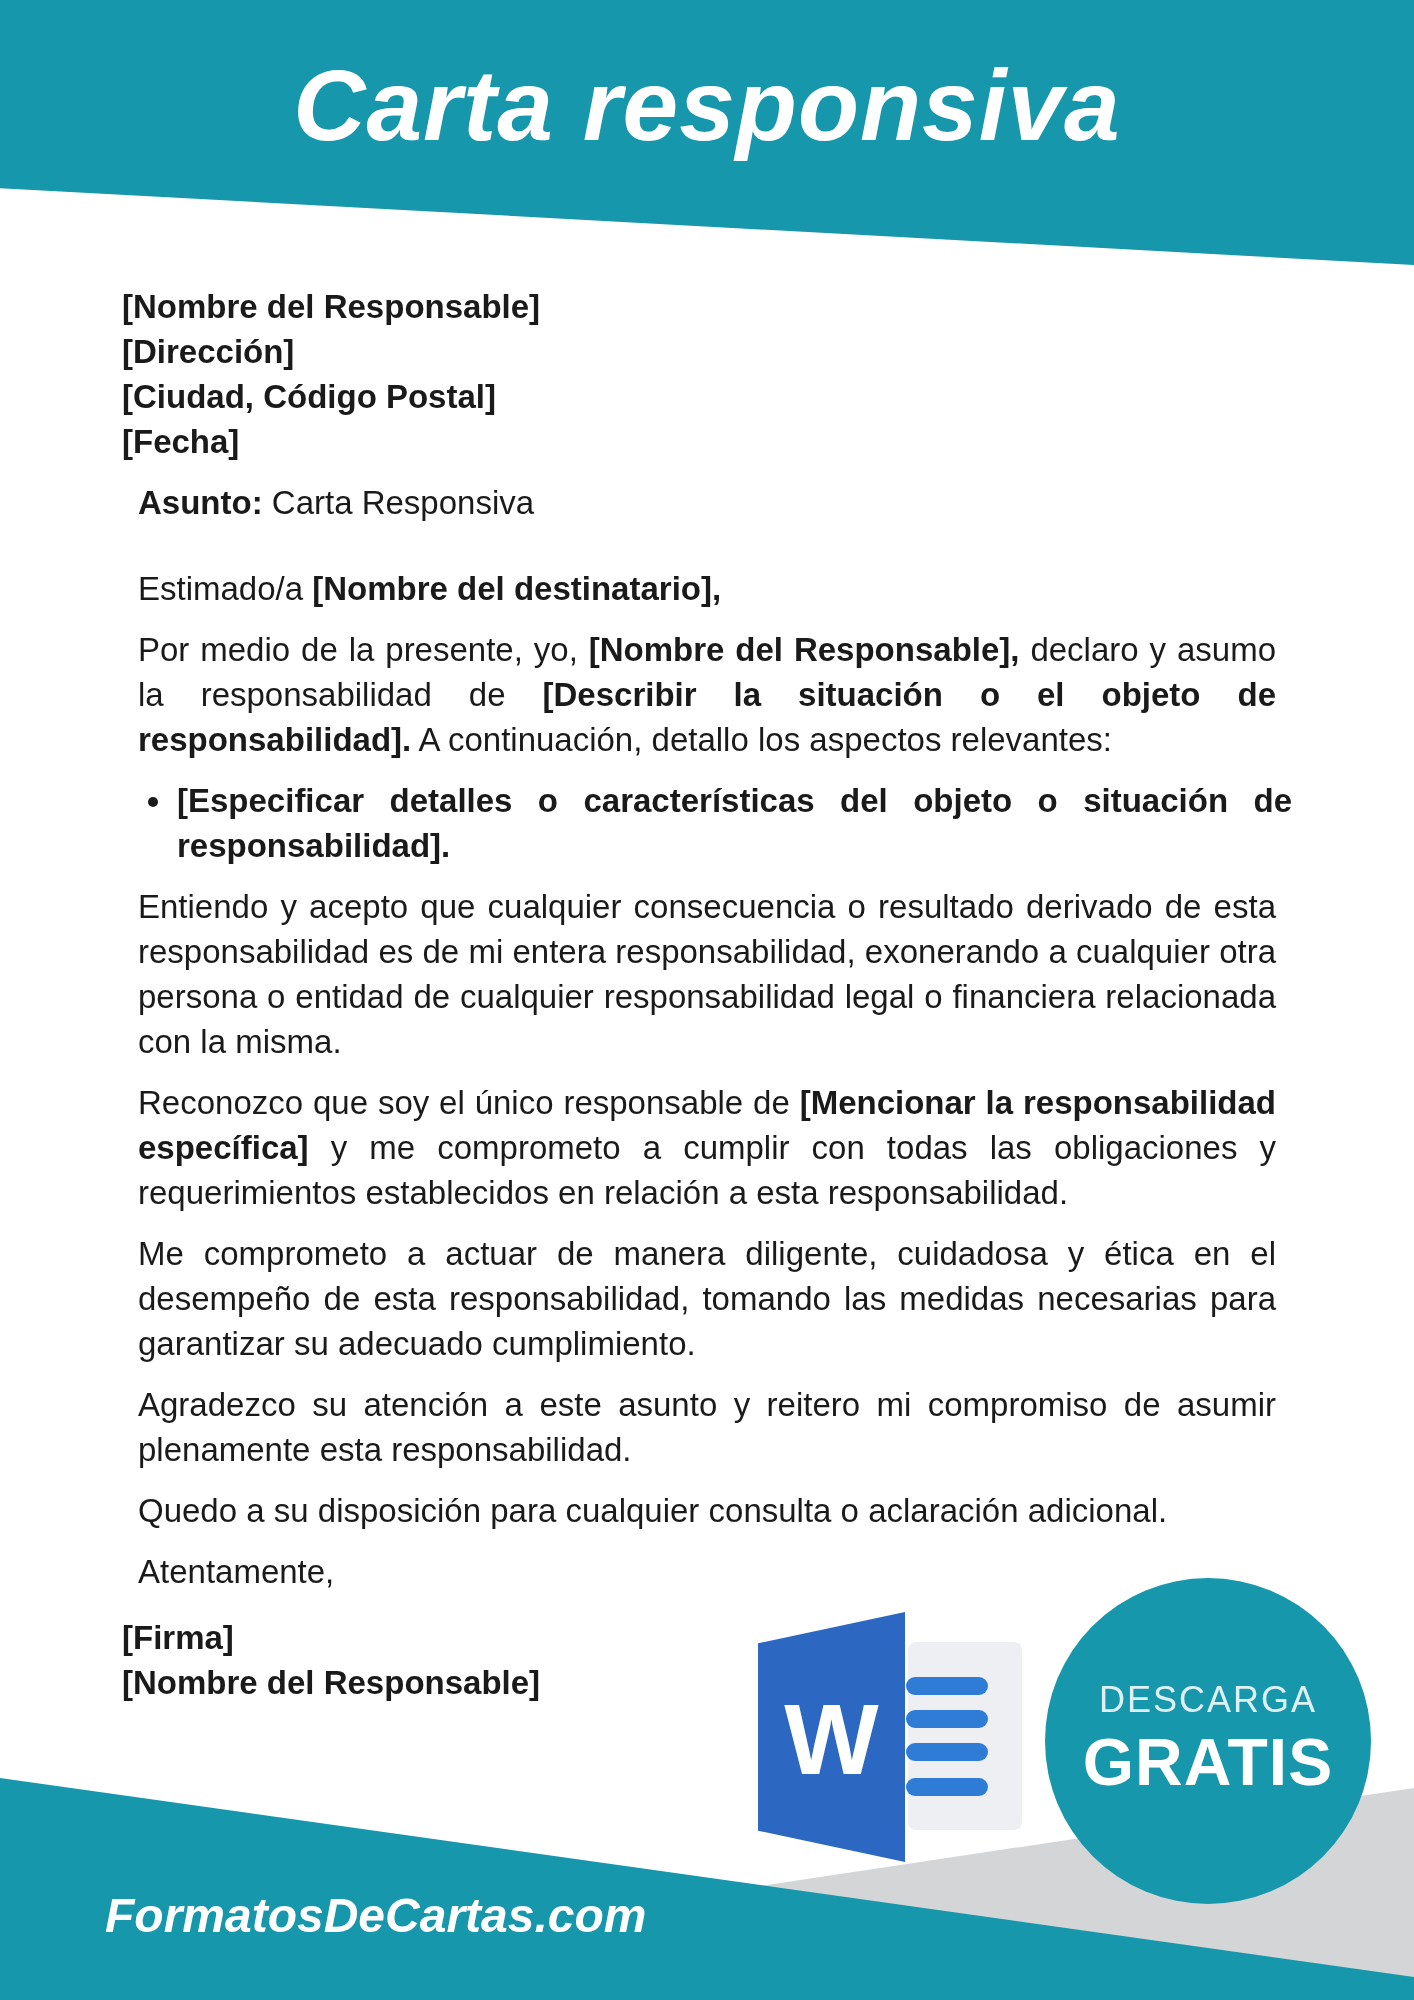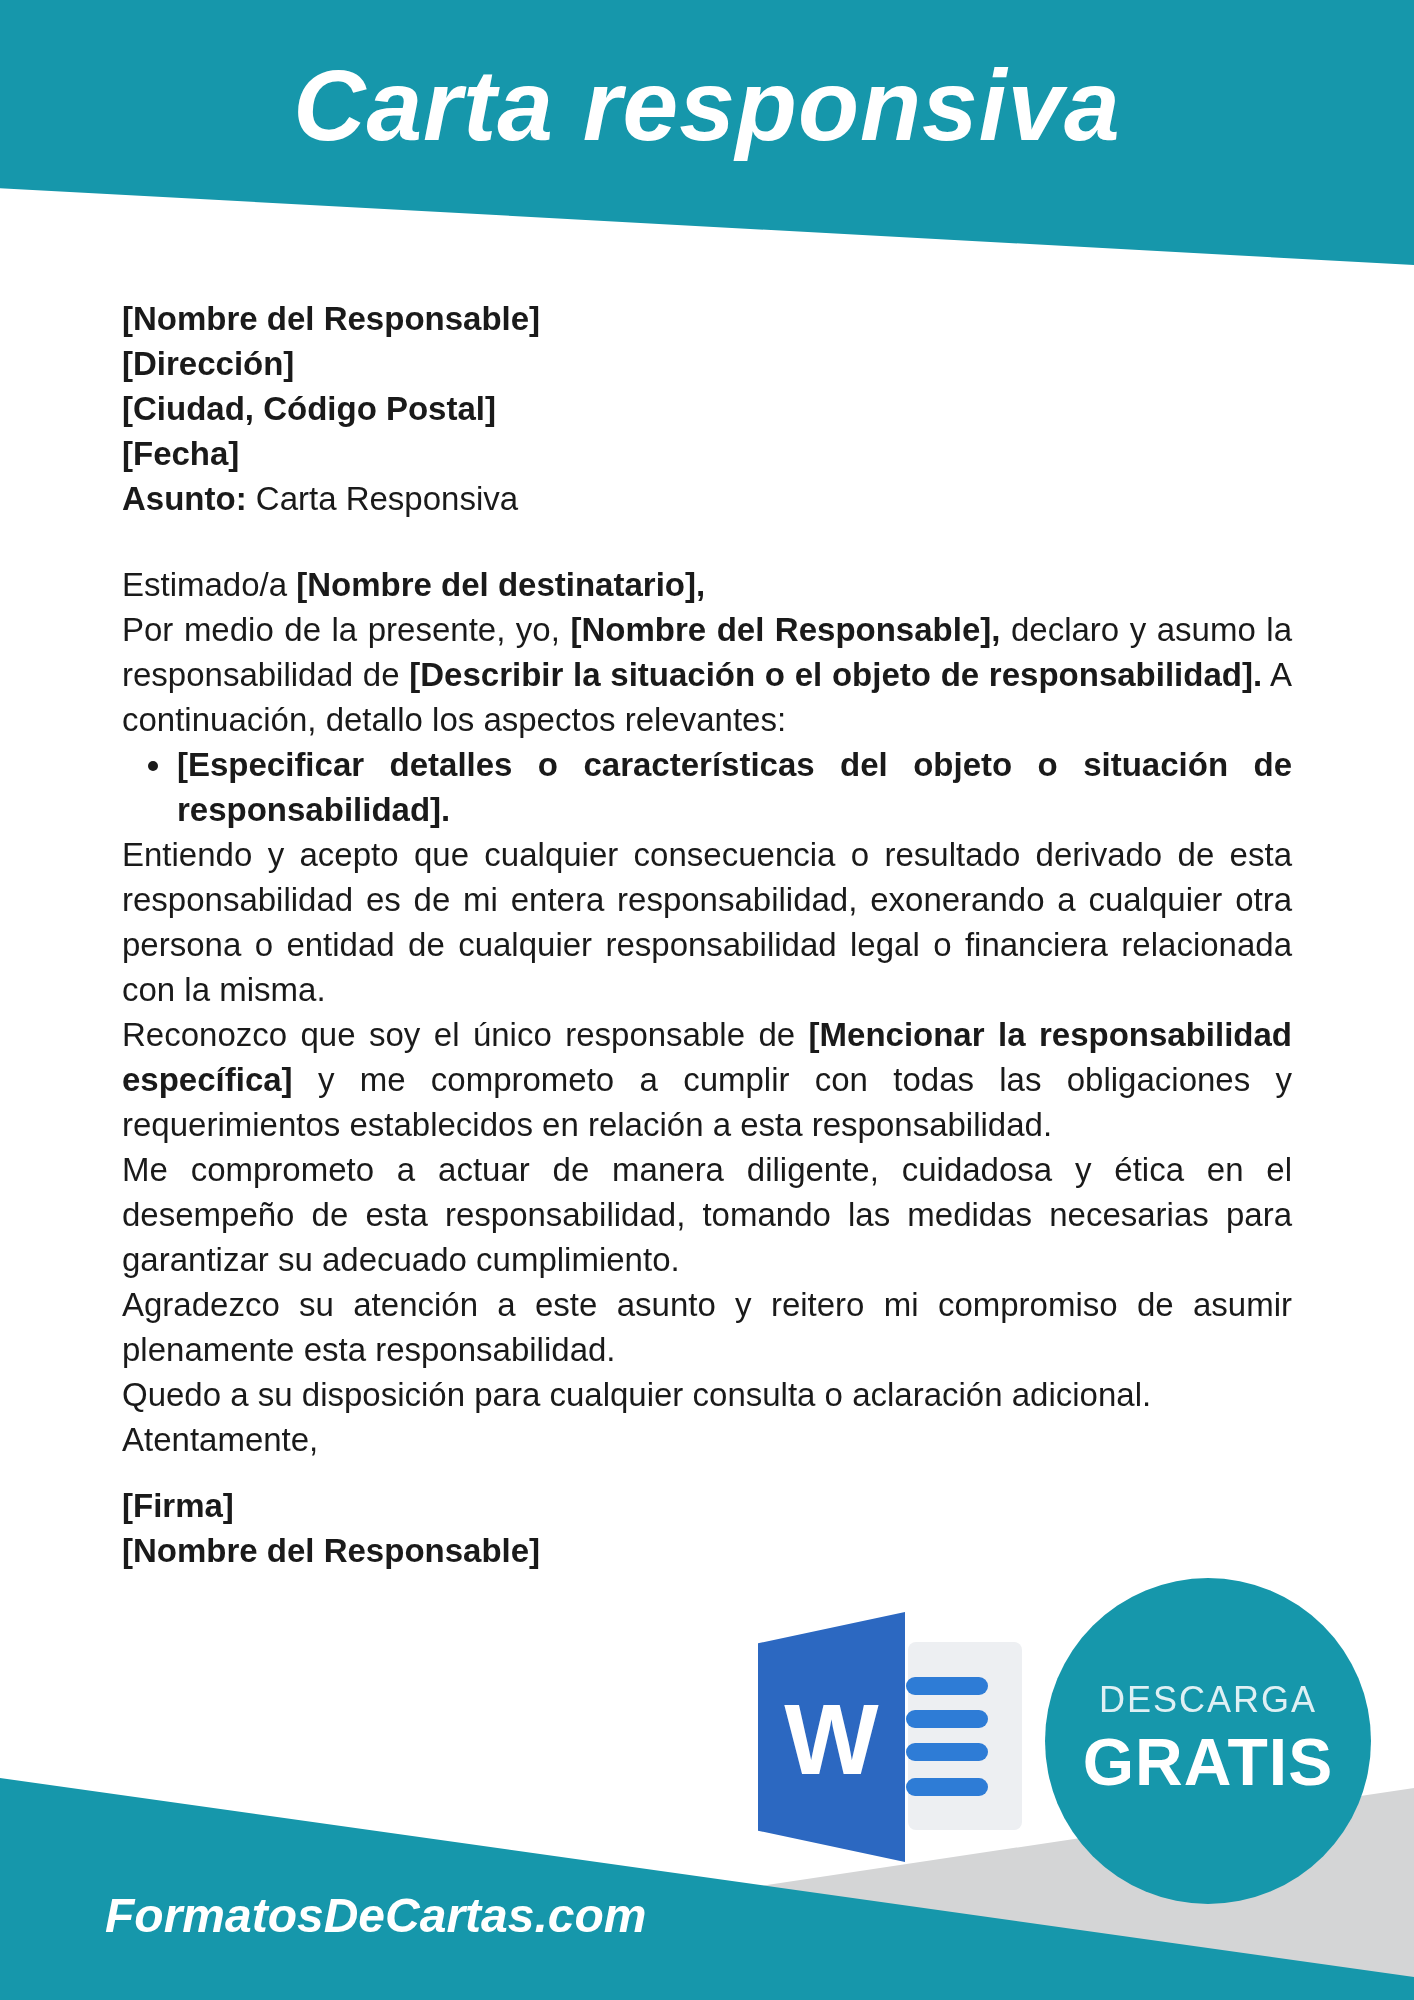--- a/index.html
+++ b/index.html
@@ -17,24 +17,24 @@
   }
   .title {
     position:absolute; top:40px; left:0; width:100%;
     text-align:center; color:#ffffff;
     font-size:100px; line-height:130px; font-weight:bold; font-style:italic;
     letter-spacing:1px;
   }
 
   
   .letter {
-    position:absolute; left:122px; top:296px; width:1170px;
+    position:absolute; left:122px; top:284px; width:1170px;
     font-size:33px; line-height:45px;
   }
-  .letter p { margin:0; }
+  .letter p { margin:16px; }
   .address { font-weight:bold; }
   .subject { margin-top:42px; }
   .body-text { margin-top:41px; }
   .just { text-align:justify; }
   b { font-weight:bold; }
   ul.bullets { margin:0; padding:0 0 0 53px; list-style:disc outside; }
   ul.bullets li { font-weight:bold; padding-left:2px; }
   .closing { margin-top:45px; }
   .signature { margin-top:21px; font-weight:bold; }
 

